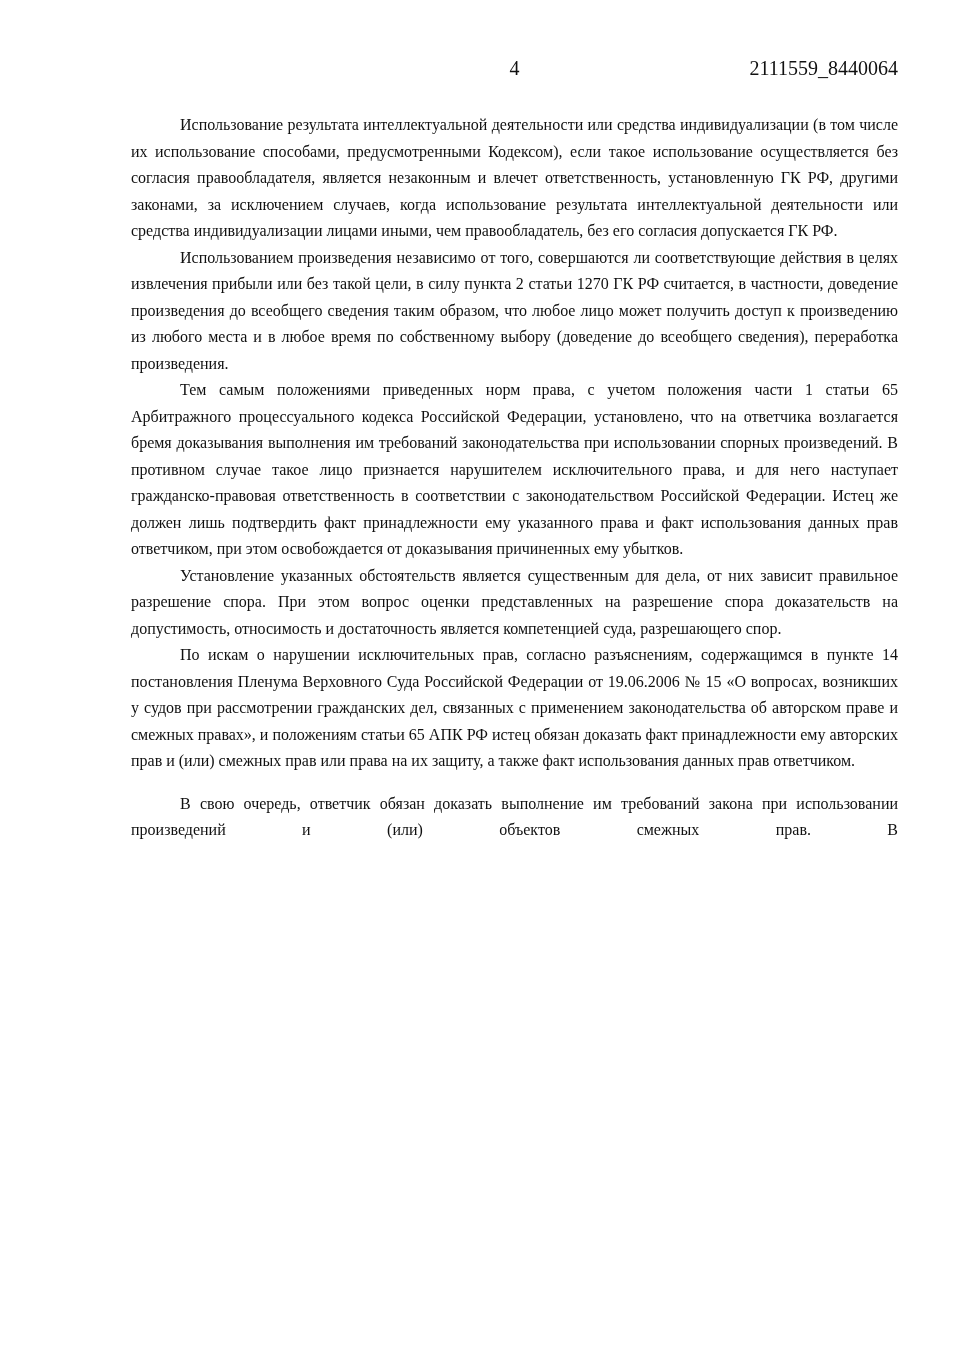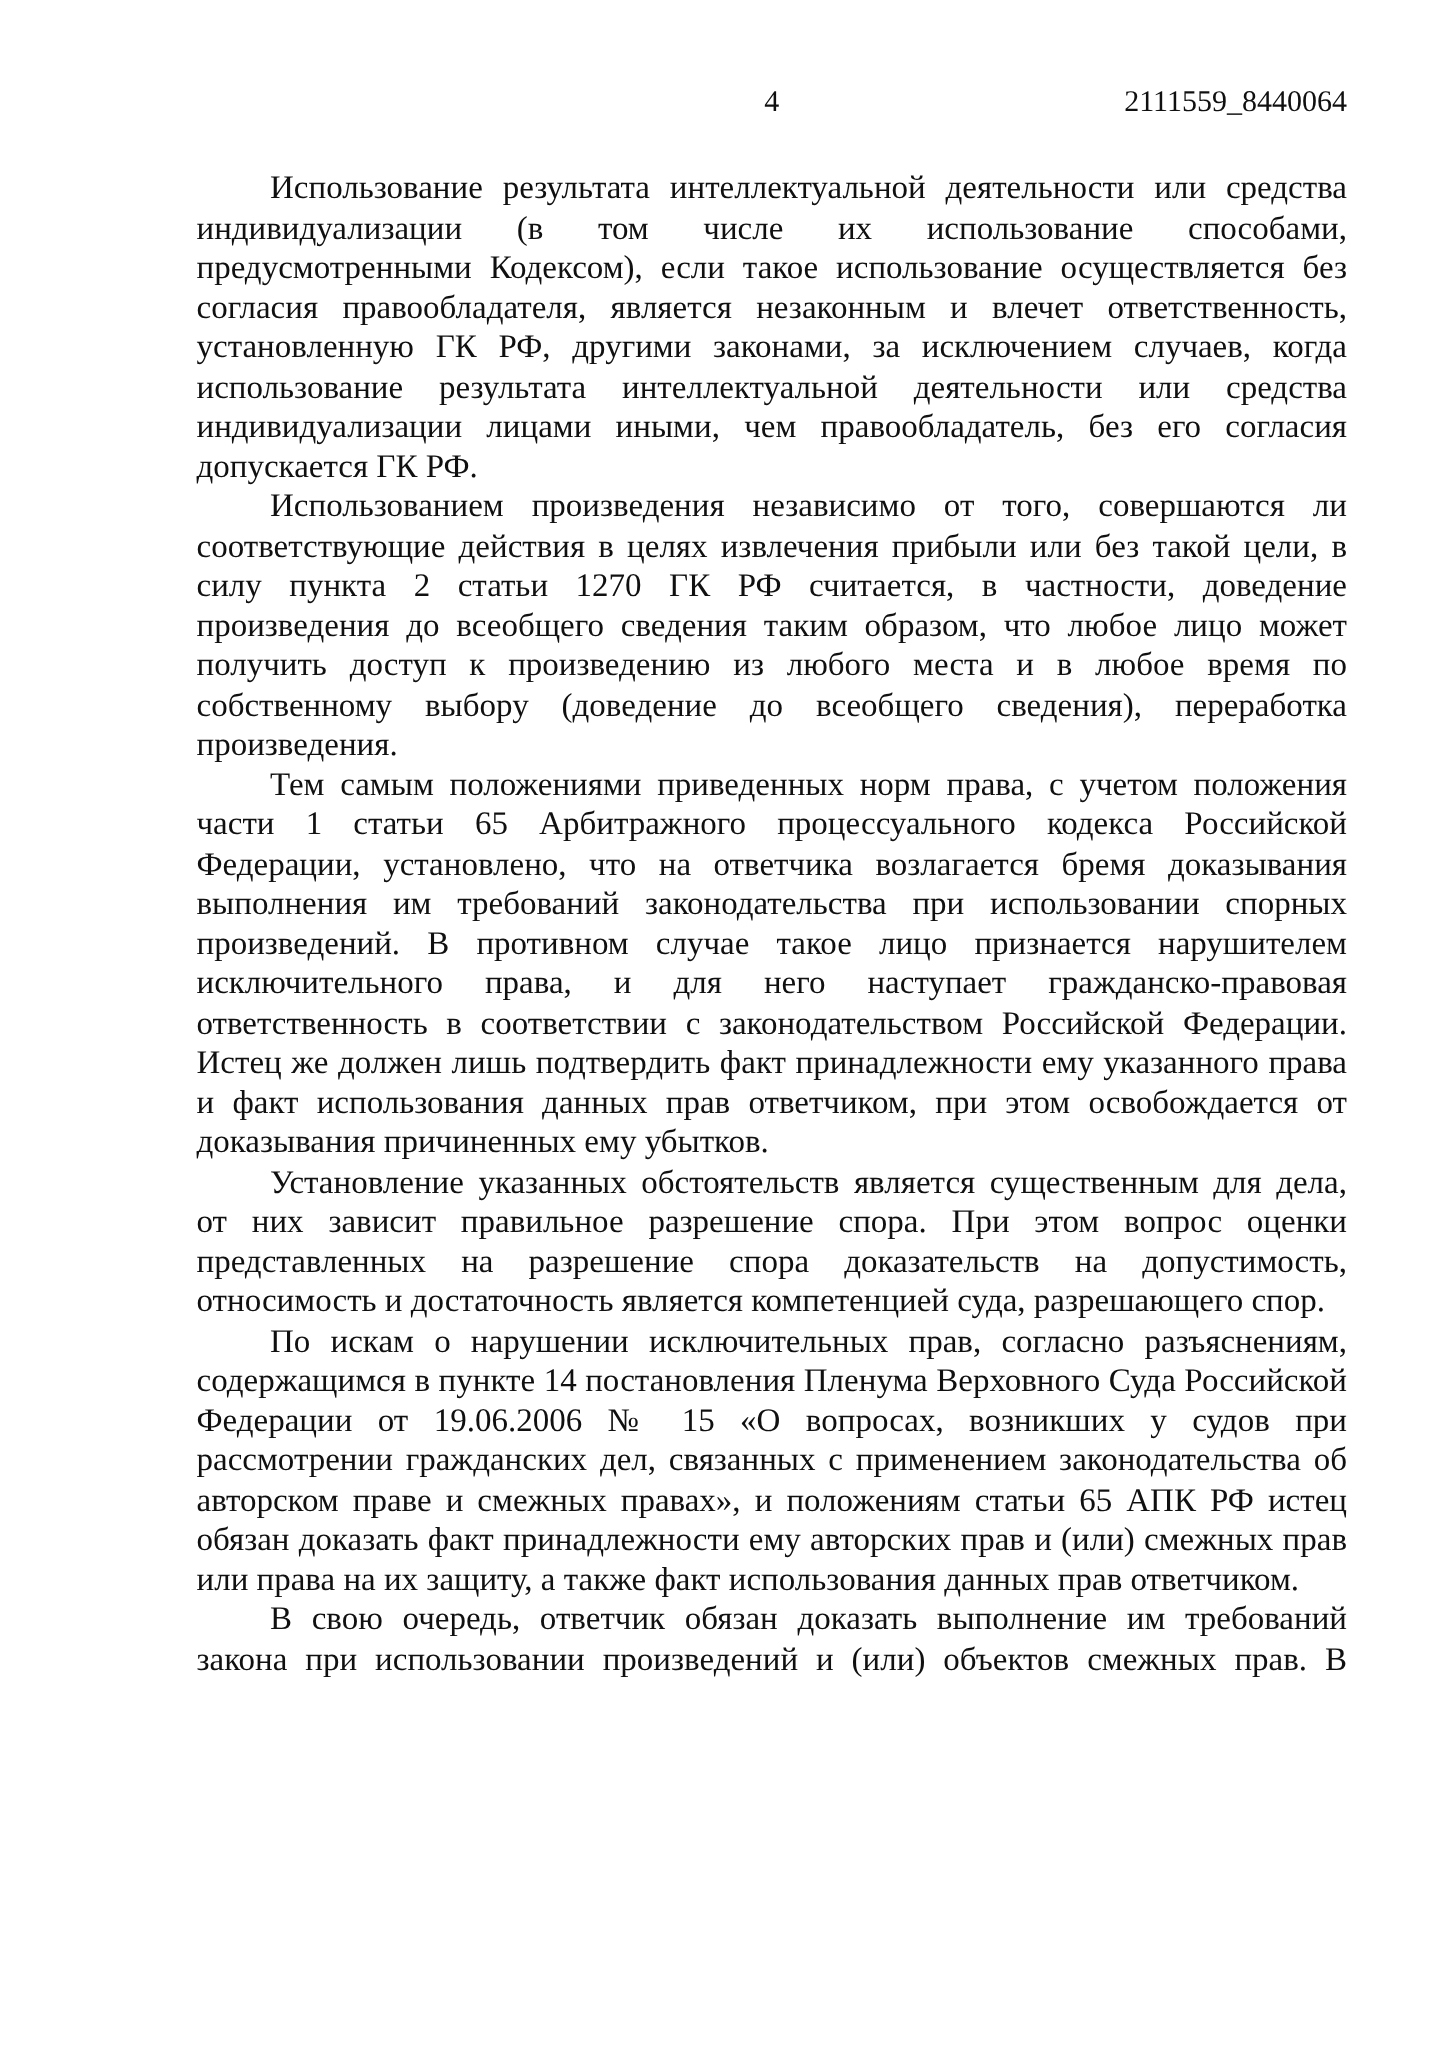--- a/index.html
+++ b/index.html
@@ -36,31 +36,32 @@
     position: absolute;
     right: 0;
     top: 0;
     margin-left: 24px;
   }
   .body-text {
     position: absolute;
     left: 131px;
     top: 112px;
     width: 767px;
-    font-size: 22px;
+    font-size: 16px;
     line-height: 26.5px;
     text-align: justify;
   }
   .body-text p {
     margin: 0;
     padding: 0;
     text-indent: 49px;
   }
   .body-text p.justify-last {
     text-align-last: justify;
+    margin-top: 16px;
   }
 </style>
 </head>
 <body>
 
 <div class="page" style="background: rgb(255, 255, 255); color: rgb(16, 16, 16);">
   <div class="header">
     <span class="page-num">4</span>
     <span class="doc-id">2111559_8440064</span>
   </div>

